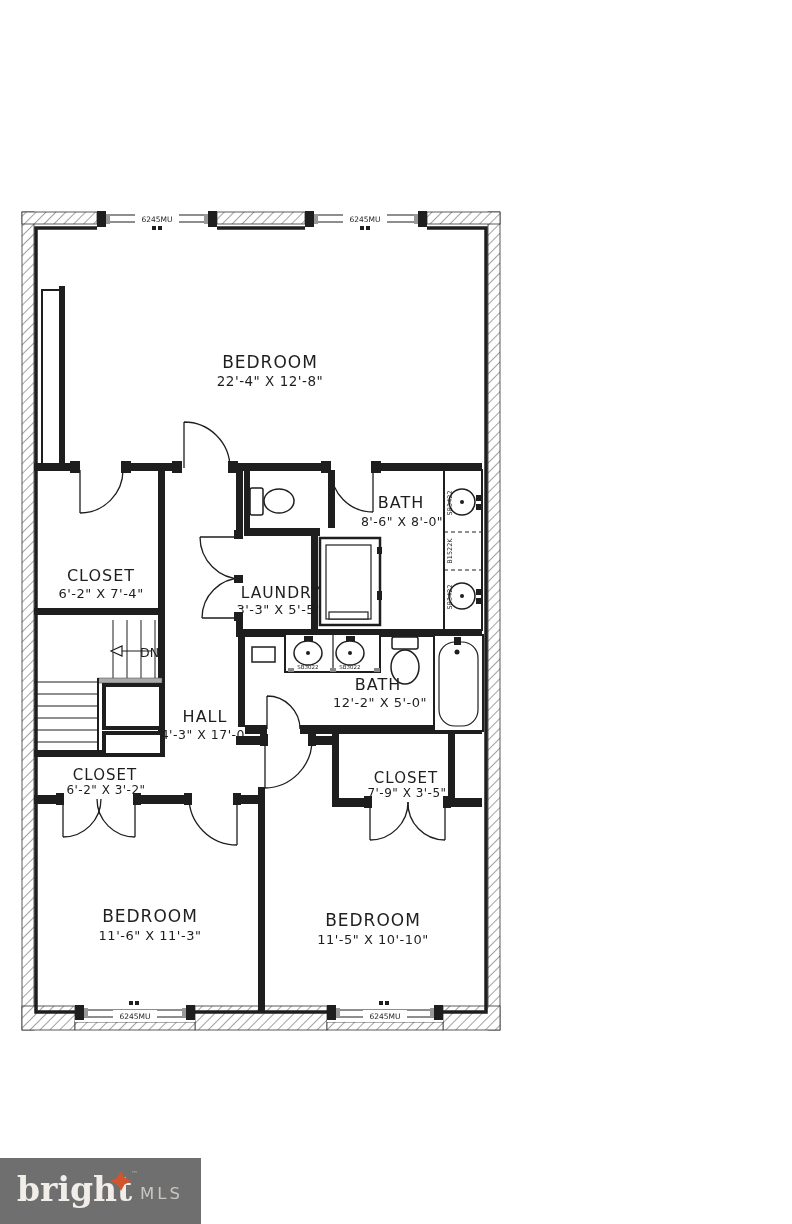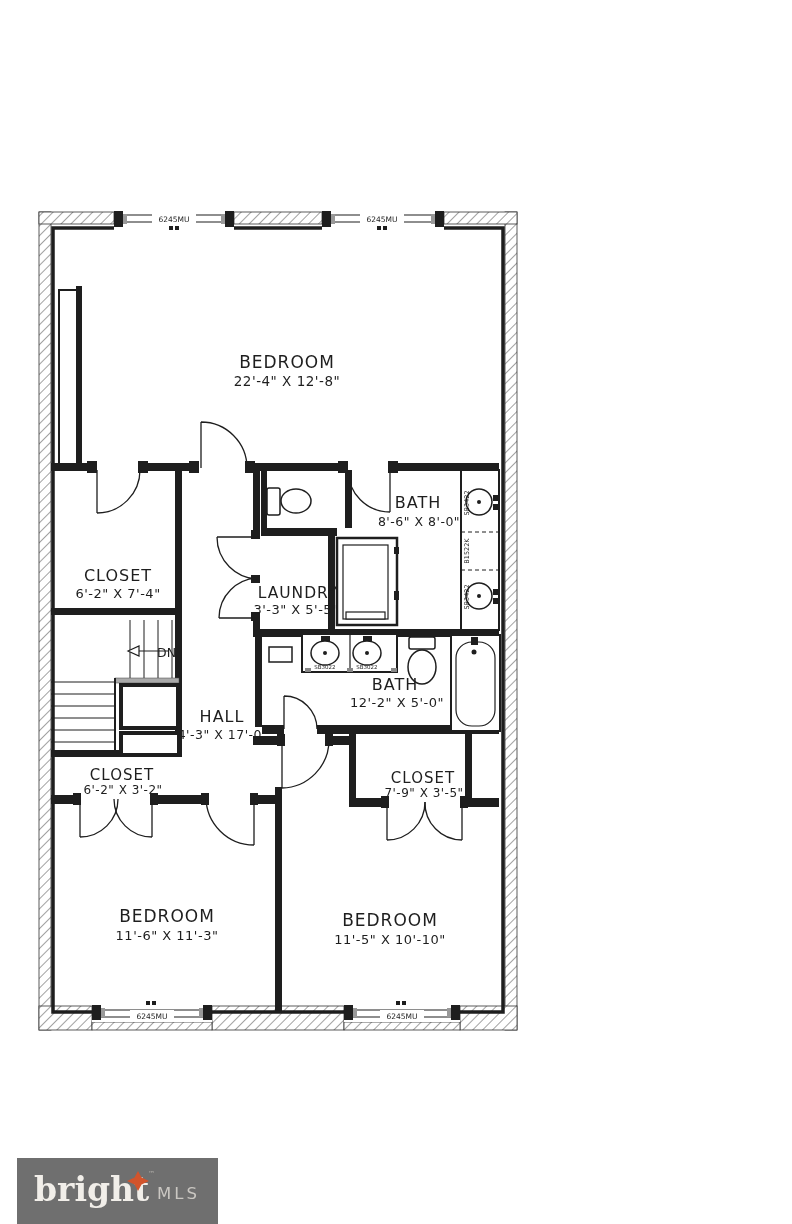--- a/index.html
+++ b/index.html
@@ -1,16 +1,16 @@
 <!DOCTYPE html>
 <html><head>
 <meta charset="utf-8">
 <style>
   html,body{margin:0;padding:0;background:#ffffff;}
-  .canvas{width:670px;height:1224px;position:relative;background:#ffffff;overflow:hidden;margin-left:17px;}
+  .canvas{width:670px;height:1224px;position:relative;background:#ffffff;overflow:hidden;}
   svg{display:block;}
   .rname{font-family:"DejaVu Sans",sans-serif;fill:#1e1e1e;letter-spacing:1px;}
   .rdims{font-family:"DejaVu Sans",sans-serif;fill:#1e1e1e;letter-spacing:0.5px;}
   .tiny{font-family:"DejaVu Sans",sans-serif;fill:#1e1e1e;}
   .wall{fill:#1e1e1e;}
   .ln{stroke:#1e1e1e;fill:none;}
   .fixture{stroke:#1e1e1e;fill:#ffffff;}
   .logo-brand{font-family:"DejaVu Serif",serif;font-weight:bold;}
   .logo-mls{font-family:"DejaVu Sans",sans-serif;}
 </style>

